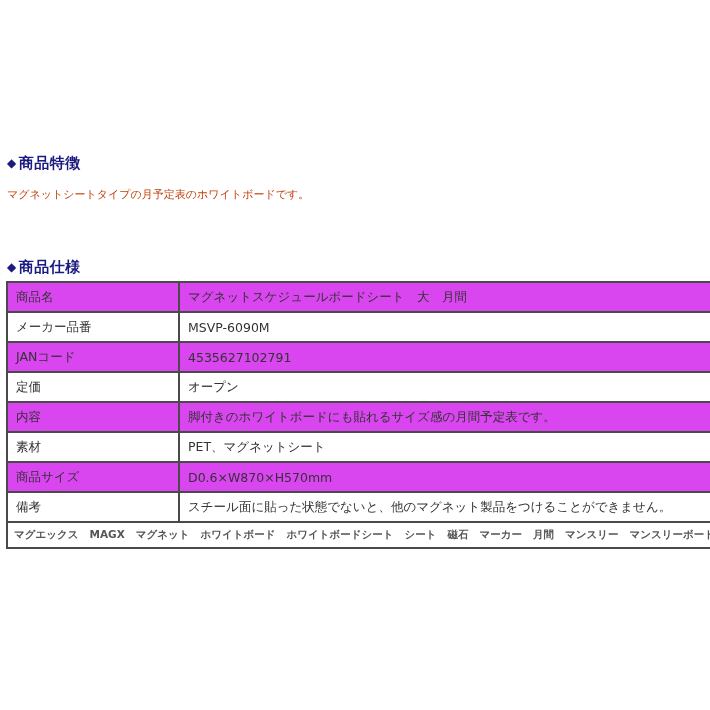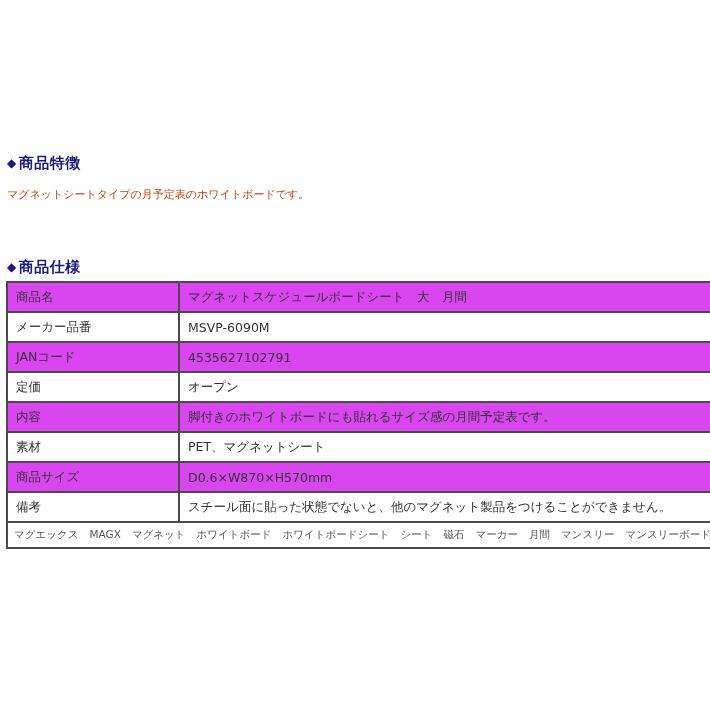--- a/index.html
+++ b/index.html
@@ -9,21 +9,21 @@
   .heading .diamond { font-size:12px; margin-right:2px; position:relative; top:-1px; }
   .desc { position:absolute; left:7px; top:185px; font-size:11px; line-height:20px; color:#c2410c; }
   .desc div { white-space:nowrap; }
   table.spec { position:absolute; left:6px; top:281px; width:699px; border-collapse:collapse;
                border:2px solid #4a4a4a; font-size:12.5px; }
   table.spec td { border:2px solid #4a4a4a; height:28px; padding:0 8px; color:#333; white-space:nowrap; }
   table.spec td.label { width:154px; }
   table.spec tr.gray td { background:#d946ef; }
   table.spec tr.white td { background:#ffffff;margin-top:40px; }
   table.spec td.keywords { font-size:10.5px; color:#555; height:24px; padding:0 6px; word-spacing:0; }
-  .kw { margin-right:11px; }
+  .kw { margin-right:11px;font-weight:bold; }
 </style>
 </head>
 <body>
 
 <div class="heading" style="top:154px;">
   <span class="diamond">◆</span><span>商品特徴</span>
 </div>
 
 <div class="desc">
   <div>マグネットシートタイプの月予定表のホワイトボードです。</div>

